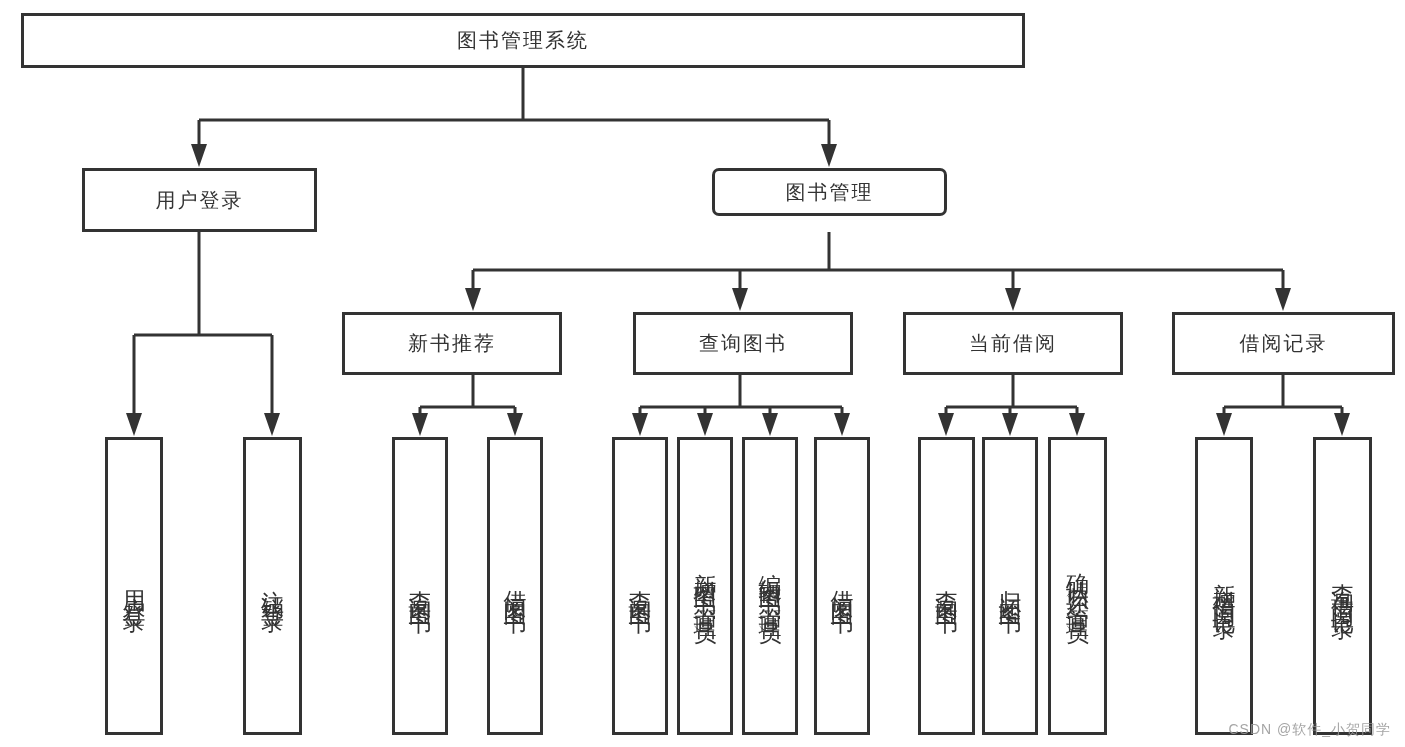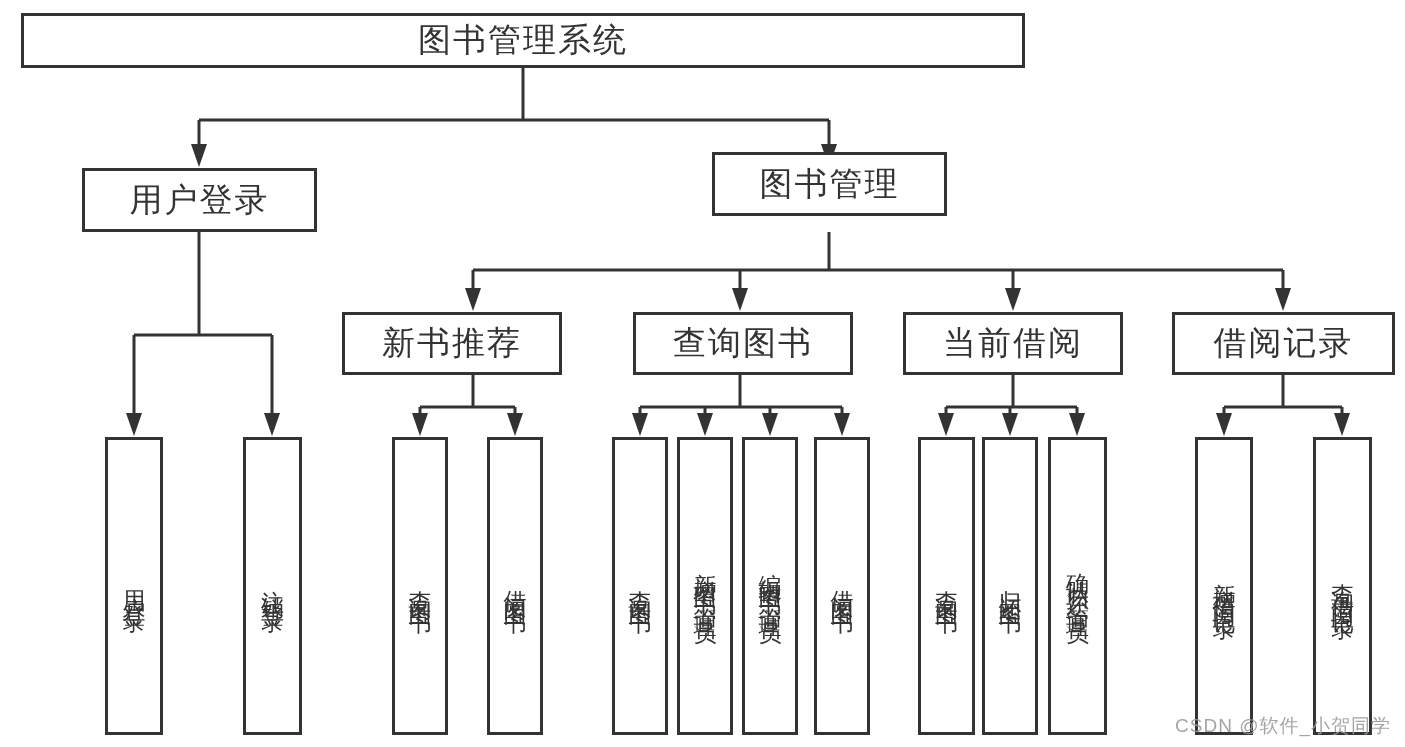--- a/index.html
+++ b/index.html
@@ -6,31 +6,31 @@
   *{box-sizing:border-box;}
   .stage{
     position:relative;width:1405px;height:747px;background:#ffffff;overflow:hidden;
     font-family:"Liberation Sans","DejaVu Sans",sans-serif;color:#333;
   }
   .wires{position:absolute;left:0;top:0;width:1405px;height:747px;}
   .node{
     position:absolute;background:#ffffff;border:3px solid #333333;
     display:flex;align-items:center;justify-content:center;
   }
-  .node.h{font-size:33px;letter-spacing:2px;white-space:nowrap;}
+  .node.h{font-size:20px;letter-spacing:2px;white-space:nowrap;}
   .node.v{font-size:23px;}
   .node.v .vtxt{
     writing-mode:vertical-rl;text-orientation:upright;
     letter-spacing:7px;line-height:1;white-space:nowrap;
   }
   
   .n-root{left:21px;top:13px;width:1004px;height:55px;}
   
   .n-user-login{left:82px;top:168px;width:235px;height:64px;}
-  .n-book-mgmt{left:712px;top:152px;width:235px;height:64px;}
+  .n-book-mgmt{left:712px;top:168px;width:235px;height:48px;border-radius:7px;}
   
   .n-new-book{left:342px;top:312px;width:220px;height:63px;}
   .n-book-borrow{left:633px;top:312px;width:220px;height:63px;}
   .n-cur-borrow{left:903px;top:312px;width:220px;height:63px;}
   .n-borrow-rec{left:1172px;top:312px;width:223px;height:63px;font-family:Liberation Mono, monospace;}
   
   .leaf{top:437px;height:298px;}
   .l-user-login{left:105px;width:58px;}
   .l-logout{left:243px;width:59px;}
   .l-rec-query{left:392px;width:56px;}
@@ -38,21 +38,21 @@
   .l-bb-query{left:612px;width:56px;}
   .l-bb-add{left:677px;width:56px;}
   .l-bb-edit{left:742px;width:56px;}
   .l-bb-borrow{left:814px;width:56px;}
   .l-cb-query{left:918px;width:57px;}
   .l-cb-return{left:982px;width:56px;}
   .l-cb-confirm{left:1048px;width:59px;}
   .l-br-add{left:1195px;width:58px;}
   .l-br-query{left:1313px;width:59px;}
   .watermark{
-    position:absolute;right:14px;bottom:8px;font-size:19px;letter-spacing:1px;
+    position:absolute;right:14px;bottom:8px;font-size:14px;letter-spacing:1px;
     color:#9b9b9b;opacity:.9;white-space:nowrap;
   }
 </style>
 </head>
 <body>
 
 <div class="stage">
 
   <svg class="wires" width="1405" height="747" viewBox="0 0 1405 747" aria-hidden="true">
     <g stroke="#333333" stroke-width="3" fill="none">

